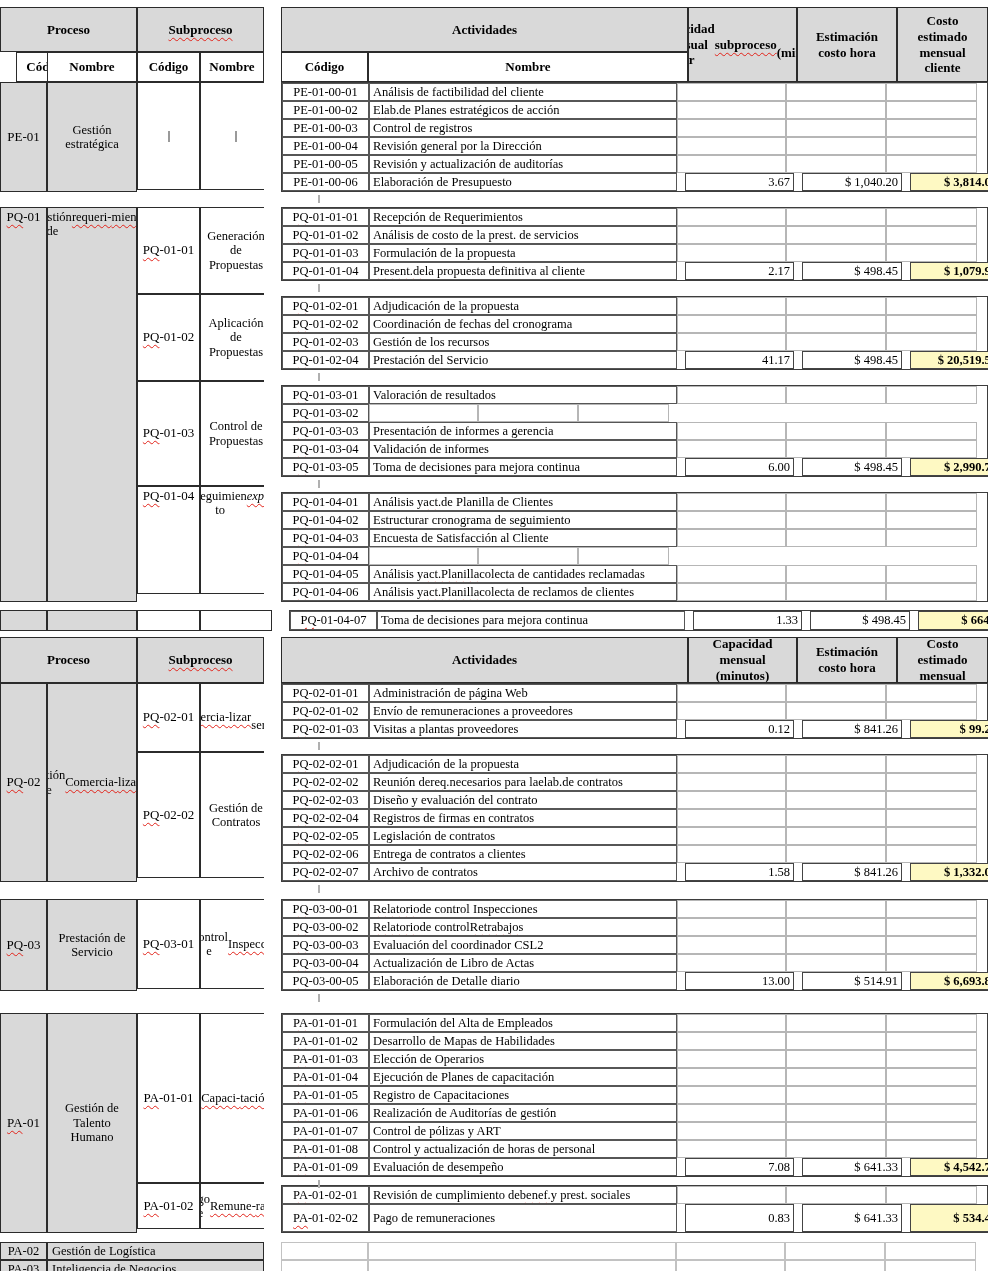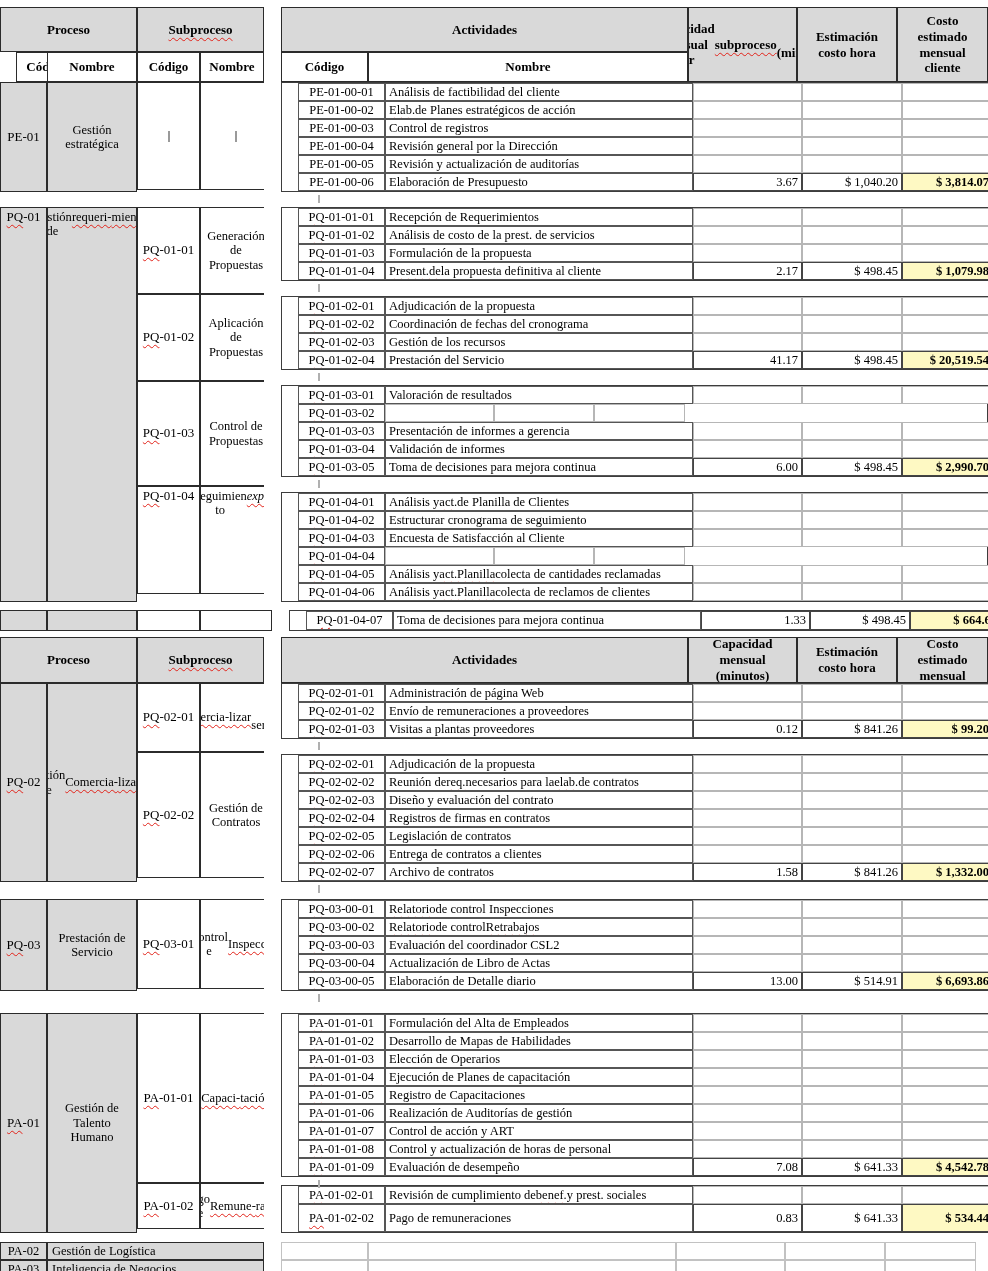--- a/index.html
+++ b/index.html
@@ -29,25 +29,25 @@
   .subcol { display:flex; flex-direction:column; width:127px; flex:none; }
   .subrow { display:flex; }
   .subrow .cell { height:100%; }
   .gapcol { background:#fff; }
   .actcol { display:flex; flex-direction:column; width:707px; flex:none; }
   .actblock { display:flex; flex-direction:column; border:1px solid #3d3d3d; }
   .arow { display:flex; height:18px; flex:none; }
   .arow.tall { height:28px; }
   .arow > div { height:100%; }
   .acell { border:1px solid #565656; font-size:12.5px; display:flex; align-items:center; overflow:hidden; background:#fff; }
-  .acell.code { justify-content:center;margin-left:16px; }
+  .acell.code { justify-content:center; }
   .acell.aname { padding-left:3px; }
   .vcell { border:1px solid #b6b6b6; font-size:12.5px; display:flex; align-items:center;
            justify-content:flex-end; padding-right:3px; background:#fff; }
-  .valrow .vcell { border-color:#444; }
+  .valrow .vcell { border-color:#444;margin-left:8px; }
   .vcell.filled { background:#fef9c3; font-weight:bold; }
 
   .ggap,.secgap { position:relative; background:#fff; }
   .tick { position:absolute; left:37px; top:3px; width:2px; height:8px; background:#b0b0b0; }
   .tick-main { left:318px; }
   .cursorbar { display:inline-block; width:2px; height:11px; background:#9a9a9a; }
 
   .orphan { height:21px; margin-top:4px; margin-bottom:3px; }
   .orphan .actblock .arow { height:19px; }
 
@@ -565,21 +565,21 @@
             </div>
             <div class="arow">
               <div class="acell code w-c5"><span class="sp">PA</span>-01-01-06</div>
               <div class="acell aname w-c6">Realización de Auditorías de gestión</div>
               <div class="vcell w-c7"></div>
               <div class="vcell w-c8"></div>
               <div class="vcell cost w-c9"></div>
             </div>
             <div class="arow">
               <div class="acell code w-c5"><span class="sp">PA</span>-01-01-07</div>
-              <div class="acell aname w-c6">Control de acción y ART</div>
+              <div class="acell aname w-c6">Control de pólizas y ART</div>
               <div class="vcell w-c7"></div>
               <div class="vcell w-c8"></div>
               <div class="vcell cost w-c9"></div>
             </div>
             <div class="arow">
               <div class="acell code w-c5"><span class="sp">PA</span>-01-01-08</div>
               <div class="acell aname w-c6">Control y actualización de horas de personal</div>
               <div class="vcell w-c7"></div>
               <div class="vcell w-c8"></div>
               <div class="vcell cost w-c9"></div>

